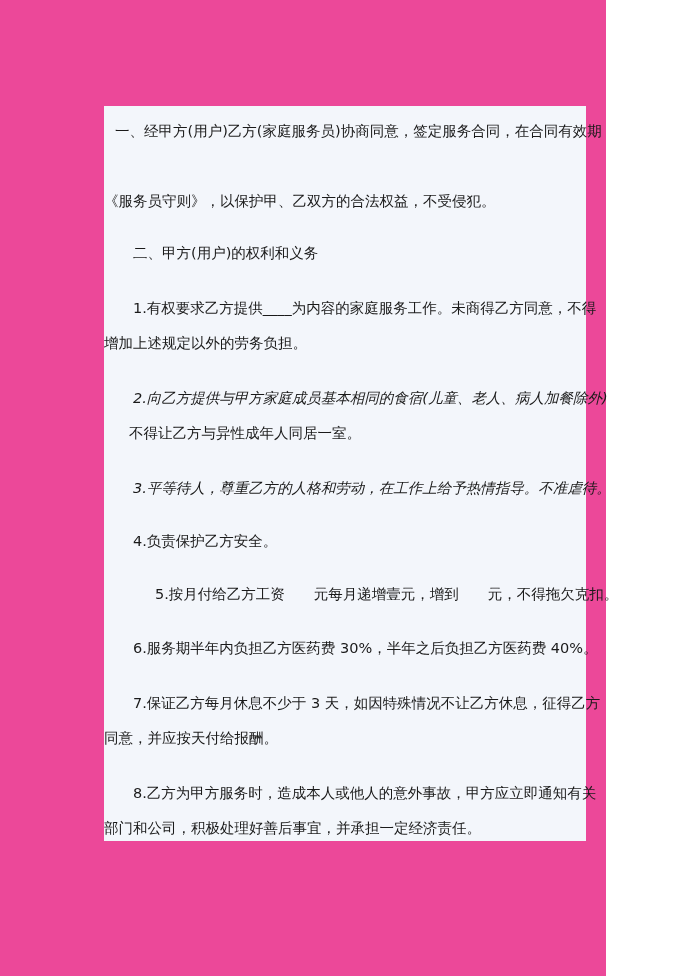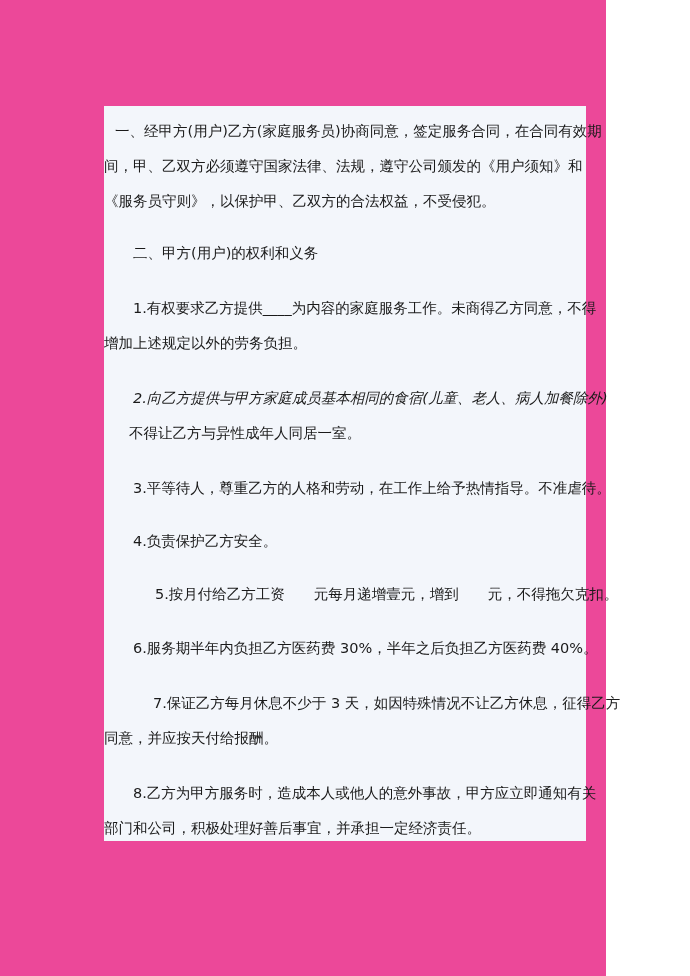--- a/index.html
+++ b/index.html
@@ -42,39 +42,38 @@
     .indent { left: 29px; }
     .indent-small { left: 11px; }
   </style>
 </head>
 <body>
 
 <div class="page">
   <div class="content-box">
 
     <div class="line indent-small" style="top:15px;">一、经甲方(用户)乙方(家庭服务员)协商同意，签定服务合同，在合同有效期</div>
-    <div class="line" style="top:50px;">间，甲、乙双方必须遵守国家法律、法规，遵守公司颁发的《用户须知》和</div>
     <div class="line" style="top:85px;">《服务员守则》，以保护甲、乙双方的合法权益，不受侵犯。</div>
 
     <div class="line indent" style="top:137px;">二、甲方(用户)的权利和义务</div>
 
     <div class="line indent" style="top:192px;">1.有权要求乙方提供____为内容的家庭服务工作。未商得乙方同意，不得</div>
     <div class="line" style="top:227px;">增加上述规定以外的劳务负担。</div>
 
     <div class="line indent" style="top:282px;font-style:italic;">2.向乙方提供与甲方家庭成员基本相同的食宿(儿童、老人、病人加餐除外)</div>
     <div class="line" style="top:317px;margin-left:25px;">不得让乙方与异性成年人同居一室。</div>
 
-    <div class="line indent" style="top:372px;">3.平等待人，尊重乙方的人格和劳动，在工作上给予热情指导。不准虐待。</div>
+    <div class="line indent" style="top:372px;font-style:italic;">3.平等待人，尊重乙方的人格和劳动，在工作上给予热情指导。不准虐待。</div>
 
     <div class="line indent" style="top:425px;">4.负责保护乙方安全。</div>
 
     <div class="line indent" style="top:478px;margin-left:22px;">5.按月付给乙方工资　　元每月递增壹元，增到　　元，不得拖欠克扣。</div>
 
     <div class="line indent" style="top:532px;">6.服务期半年内负担乙方医药费 30%，半年之后负担乙方医药费 40%。</div>
 
-    <div class="line indent" style="top:587px;margin-left:20px;">7.保证乙方每月休息不少于 3 天，如因特殊情况不让乙方休息，征得乙方</div>
+    <div class="line indent" style="top:587px;">7.保证乙方每月休息不少于 3 天，如因特殊情况不让乙方休息，征得乙方</div>
     <div class="line" style="top:622px;">同意，并应按天付给报酬。</div>
 
     <div class="line indent" style="top:677px;">8.乙方为甲方服务时，造成本人或他人的意外事故，甲方应立即通知有关</div>
     <div class="line" style="top:712px;">部门和公司，积极处理好善后事宜，并承担一定经济责任。</div>
 
   </div>
 </div>
 
 </body></html>

